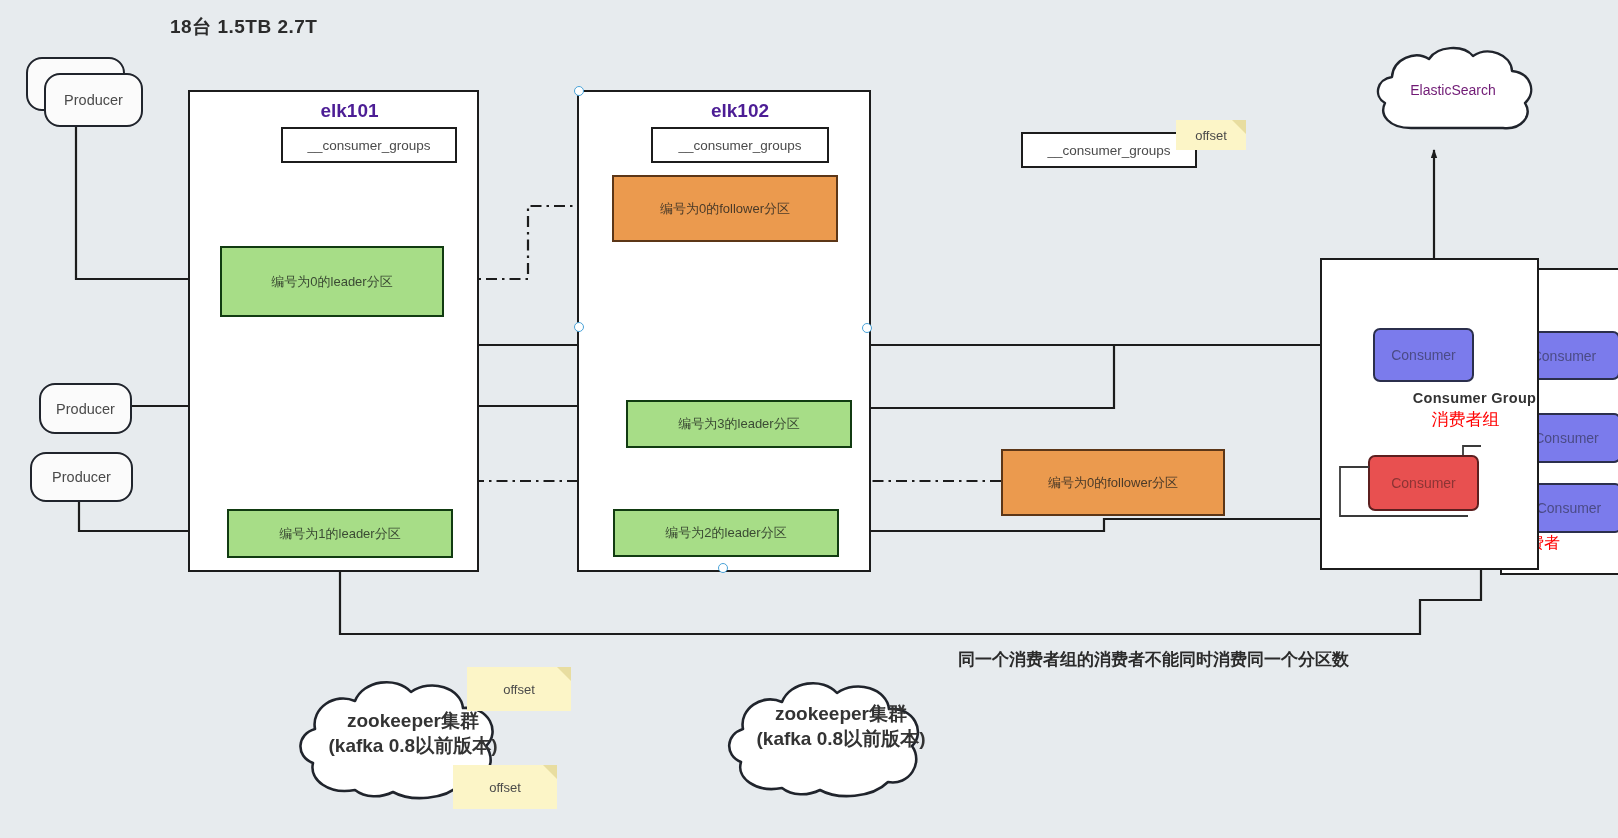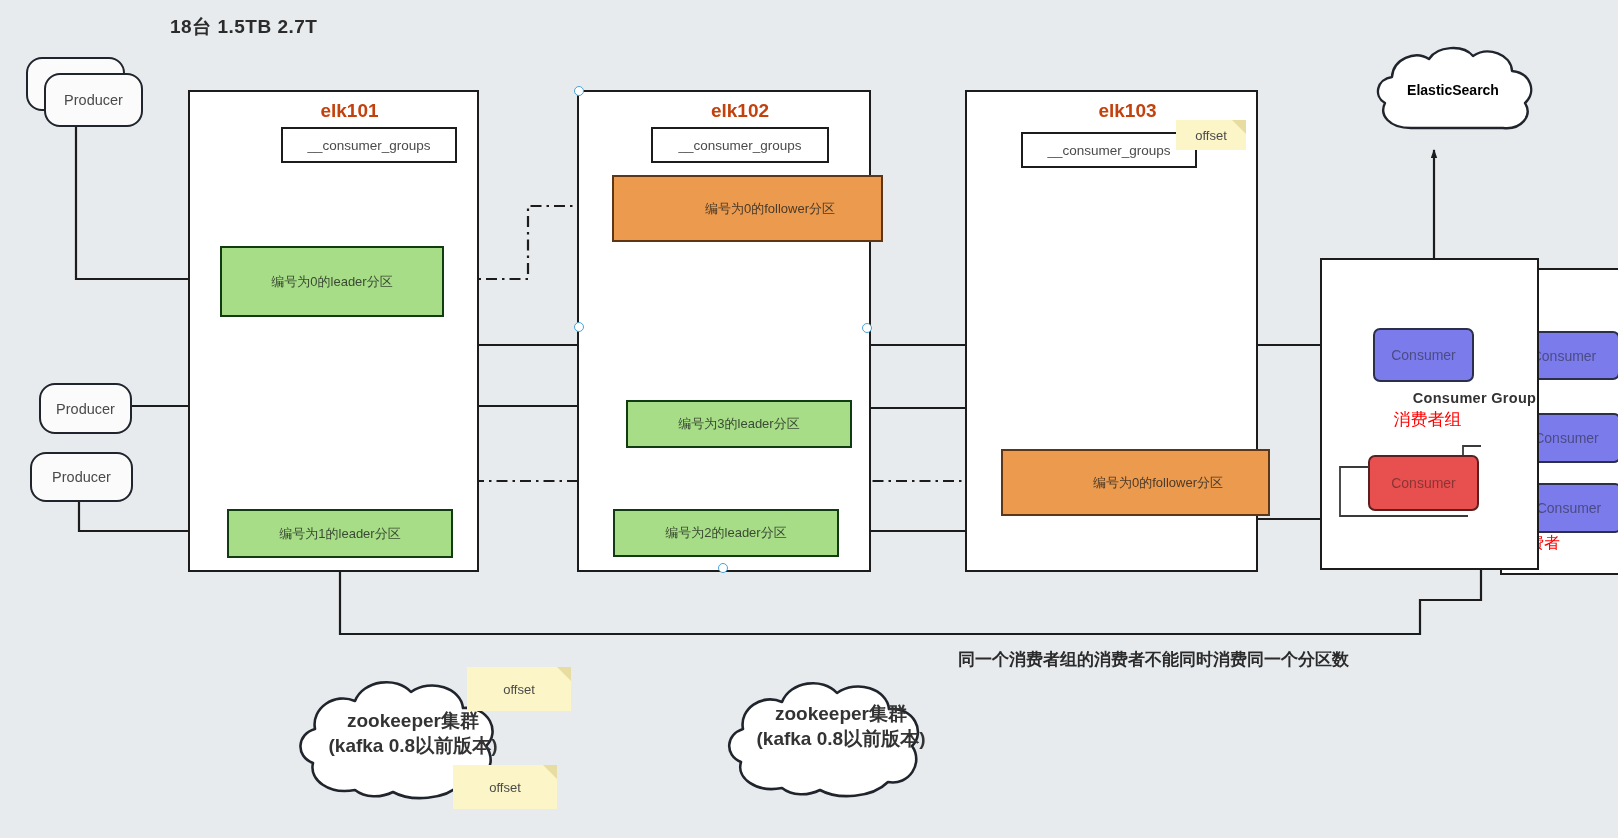--- a/index.html
+++ b/index.html
@@ -18,37 +18,37 @@
     position:absolute;left:170px;top:14px;
     font-size:19px;font-weight:bold;color:#2b2b2b;letter-spacing:.5px;
   }
 
   
   .broker{
     position:absolute;background:#ffffff;border:2.5px solid #1c1c1c;
   }
   .broker-title{
     position:absolute;left:0;right:0;top:8px;text-align:center;
-    font-size:19px;font-weight:bold;color:#c2410c;margin-left:32px;
+    font-size:19px;font-weight:bold;color:#4c1d95;margin-left:32px;
   }
 
   
   .cg-box{
     position:absolute;background:#ffffff;border:2.2px solid #1c1c1c;
     display:flex;align-items:center;justify-content:center;
     font-size:13.5px;color:#4a4a4a;text-align:right;
   }
 
   
   .part{
     position:absolute;display:flex;align-items:center;justify-content:center;
     font-size:13px;color:#4d4135;text-align:center;
   }
   .part.leader{background:#a7dd87;border:2px solid #113b11;color:#3a4a33;}
-  .part.follower{background:#eb9a4e;border:2px solid #5c3617;color:#4a3a28;padding-left:45px;}
+  .part.follower{background:#eb9a4e;border:2px solid #5c3617;color:#4a3a28;}
 
   
   .producer{
     position:absolute;background:#fbfbfb;border:2.4px solid #20242c;border-radius:16px;
     display:flex;align-items:center;justify-content:center;
     font-size:14.5px;color:#4a4a4a;
   }
 
   
   .consumer{
@@ -61,33 +61,33 @@
 
   
   .cgroup{
     position:absolute;background:#ffffff;border:2.4px solid #1c1c1c;
   }
   .cgroup-label-en{
     position:absolute;font-size:14.5px;font-weight:bold;color:#333;
     text-align:center;width:100%;letter-spacing:.3px;margin-left:47px;
   }
   .cgroup-label-cn{
-    position:absolute;font-size:17px;color:#ff0000;text-align:center;width:100%;
+    position:absolute;font-size:17px;color:#ff0000;text-align:center;width:100%;padding-left:38px;
   }
   .cn-red-small{
     position:absolute;font-size:16px;color:#ff0000;white-space:nowrap;
   }
 
   
   .cloud{position:absolute;}
   .cloud .cl-text{
     position:absolute;left:0;right:0;text-align:center;
     font-weight:bold;color:#333;line-height:1.25;
   }
-  .cloud .cl-text.plain{font-weight:bold;color:#000000;}
+  .cloud .cl-text.plain{font-weight:normal;color:#701a75;}
 
   
   .sticky{
     position:absolute;background:#fcf5c7;
     display:flex;align-items:center;justify-content:center;
     font-size:13px;color:#4a4a4a;
   }
   .sticky .fold{
     position:absolute;right:0;top:0;width:0;height:0;
     border-left:14px solid transparent;border-top:14px solid #e8dda0;
@@ -175,23 +175,20 @@
   <div class="part follower" style="left:612px;top:175px;width:222px;height:63px;">
     <span>编号为0的follower分区</span>
   </div>
   <div class="part leader" style="left:626px;top:400px;width:222px;height:44px;">
     <span>编号为3的leader分区</span>
   </div>
   <div class="part leader" style="left:613px;top:509px;width:222px;height:44px;">
     <span>编号为2的leader分区</span>
   </div>
 
-  <div class="broker" style="left:965px;top:90px;width:289px;height:478px;">
-    <div class="broker-title">elk103</div>
-  </div>
   <div class="cg-box" style="left:1021px;top:132px;width:172px;height:32px;">
     <span>__consumer_groups</span>
   </div>
   <div class="part follower" style="left:1001px;top:449px;width:220px;height:63px;">
     <span>编号为0的follower分区</span>
   </div>
 
   <div class="sticky" style="left:1176px;top:120px;width:70px;height:30px;">
     <span>offset</span>
     <span class="fold"></span>

